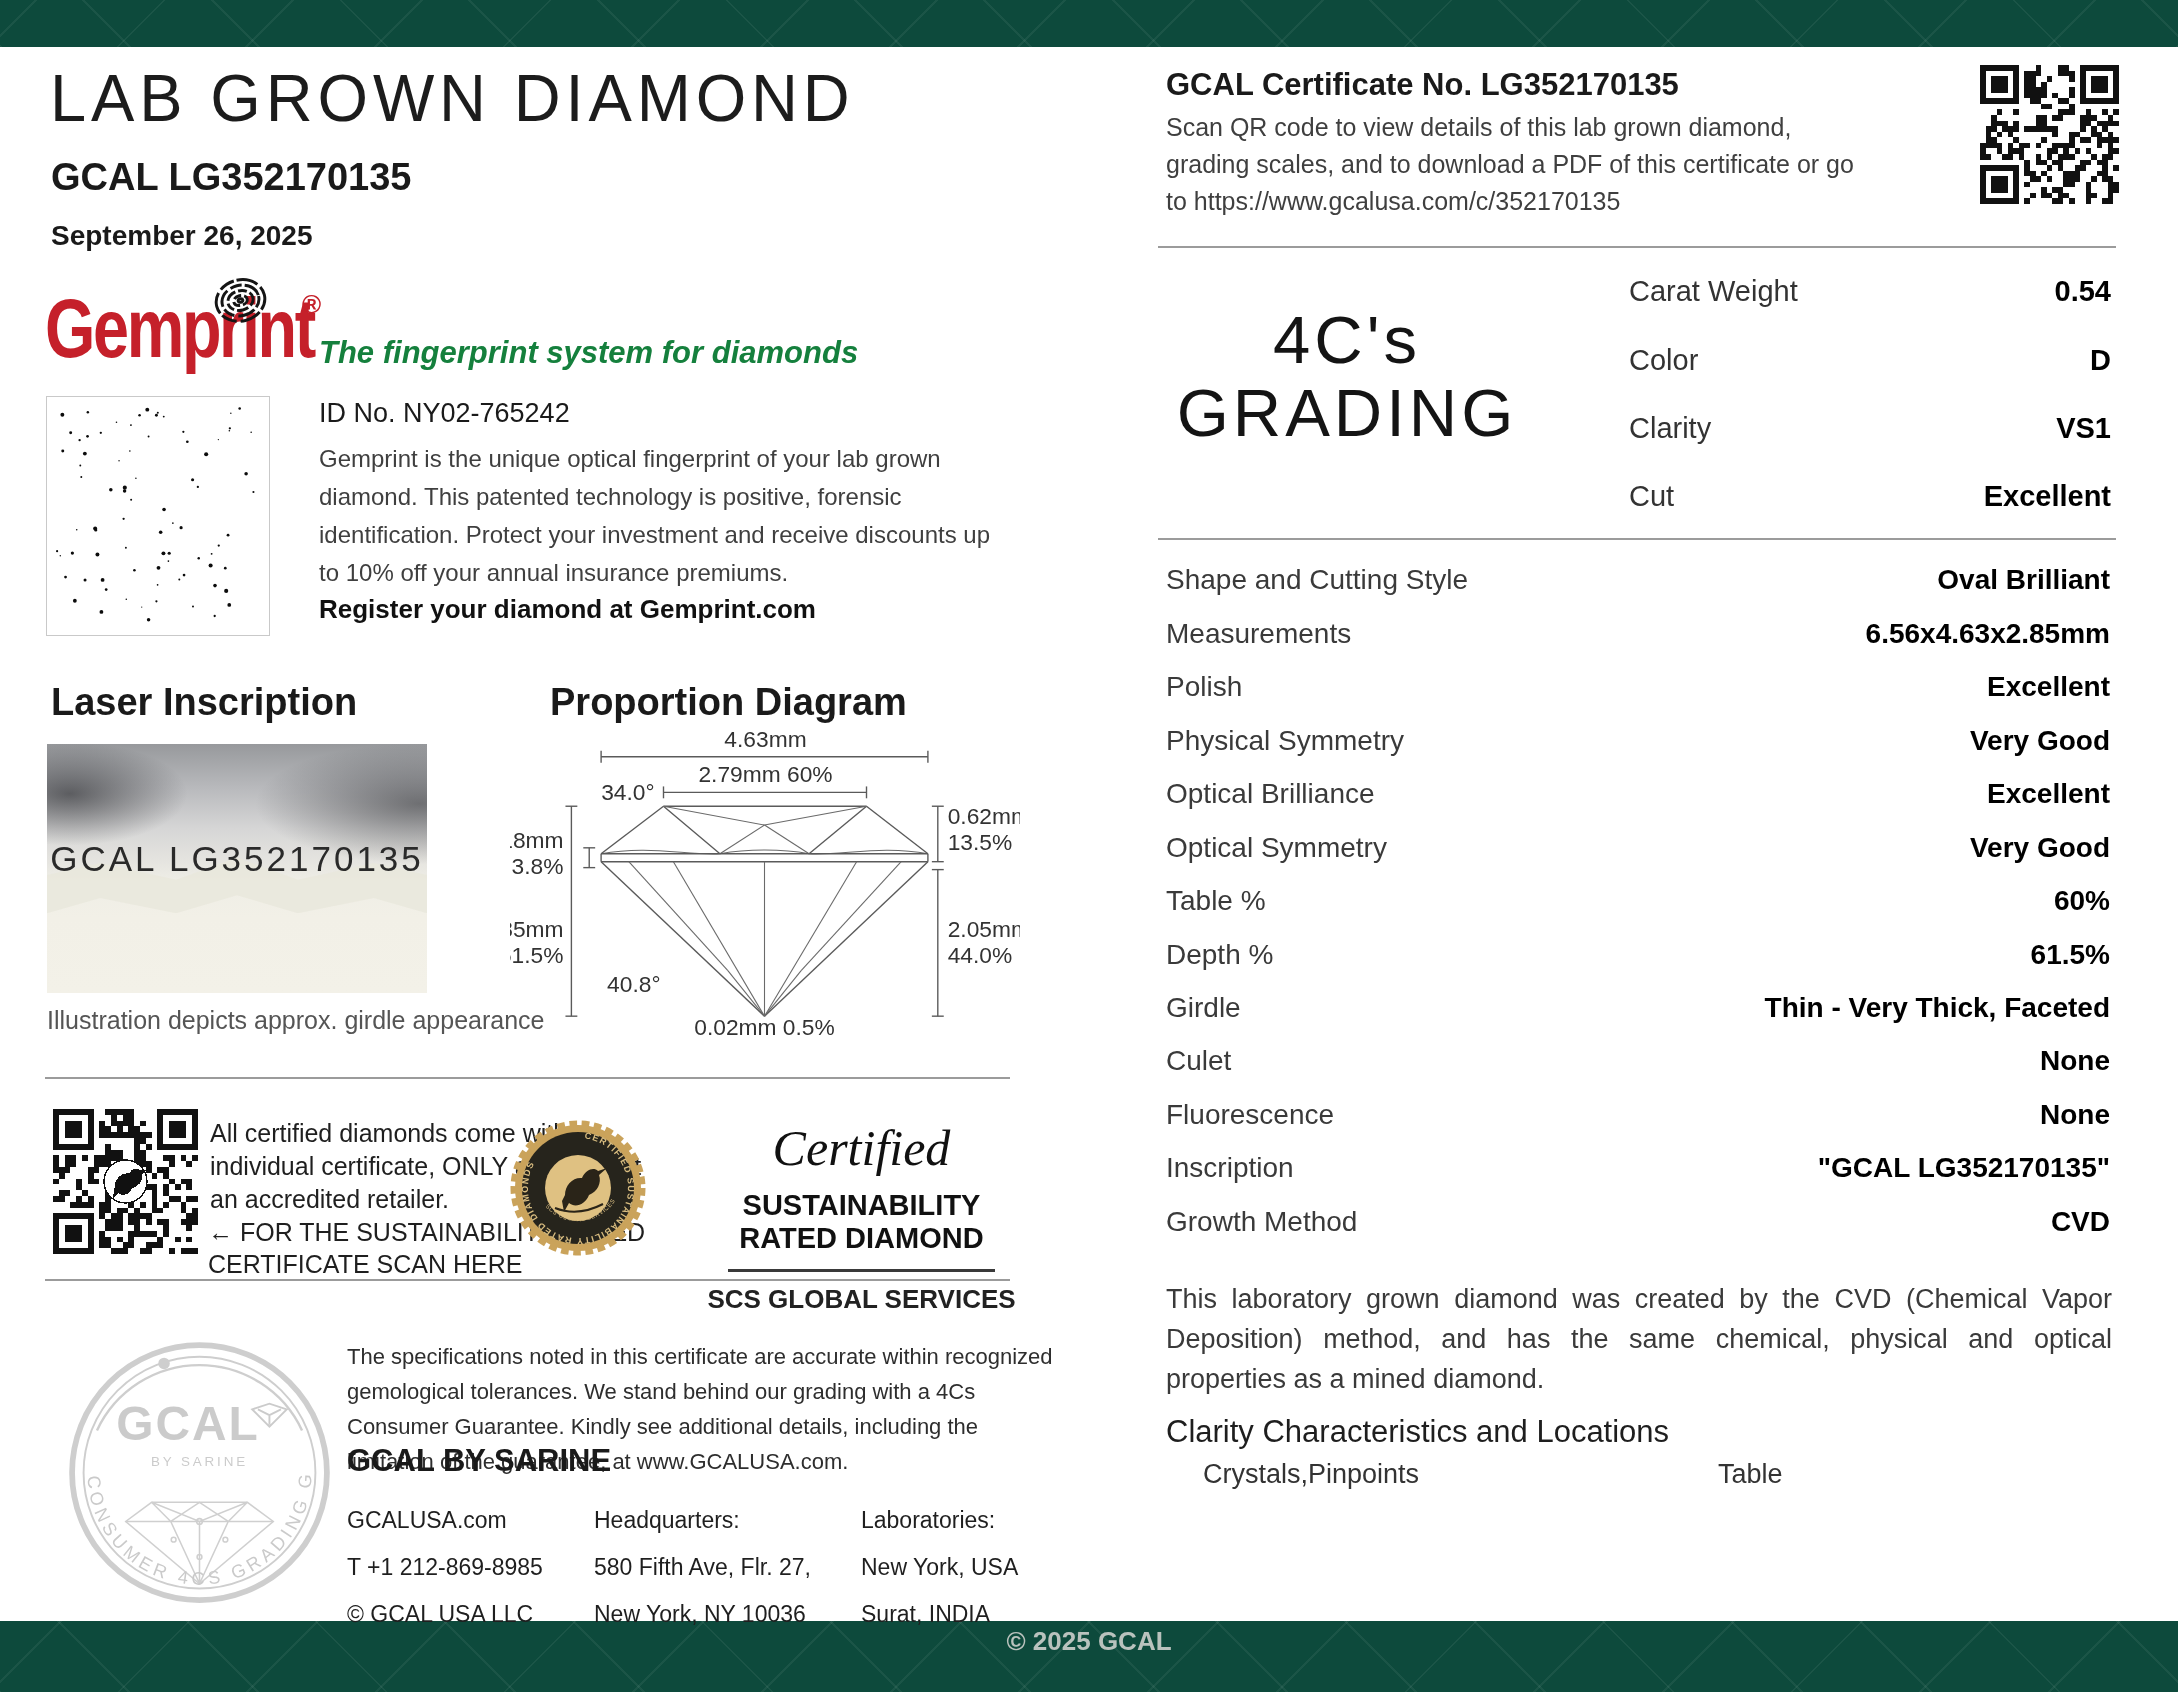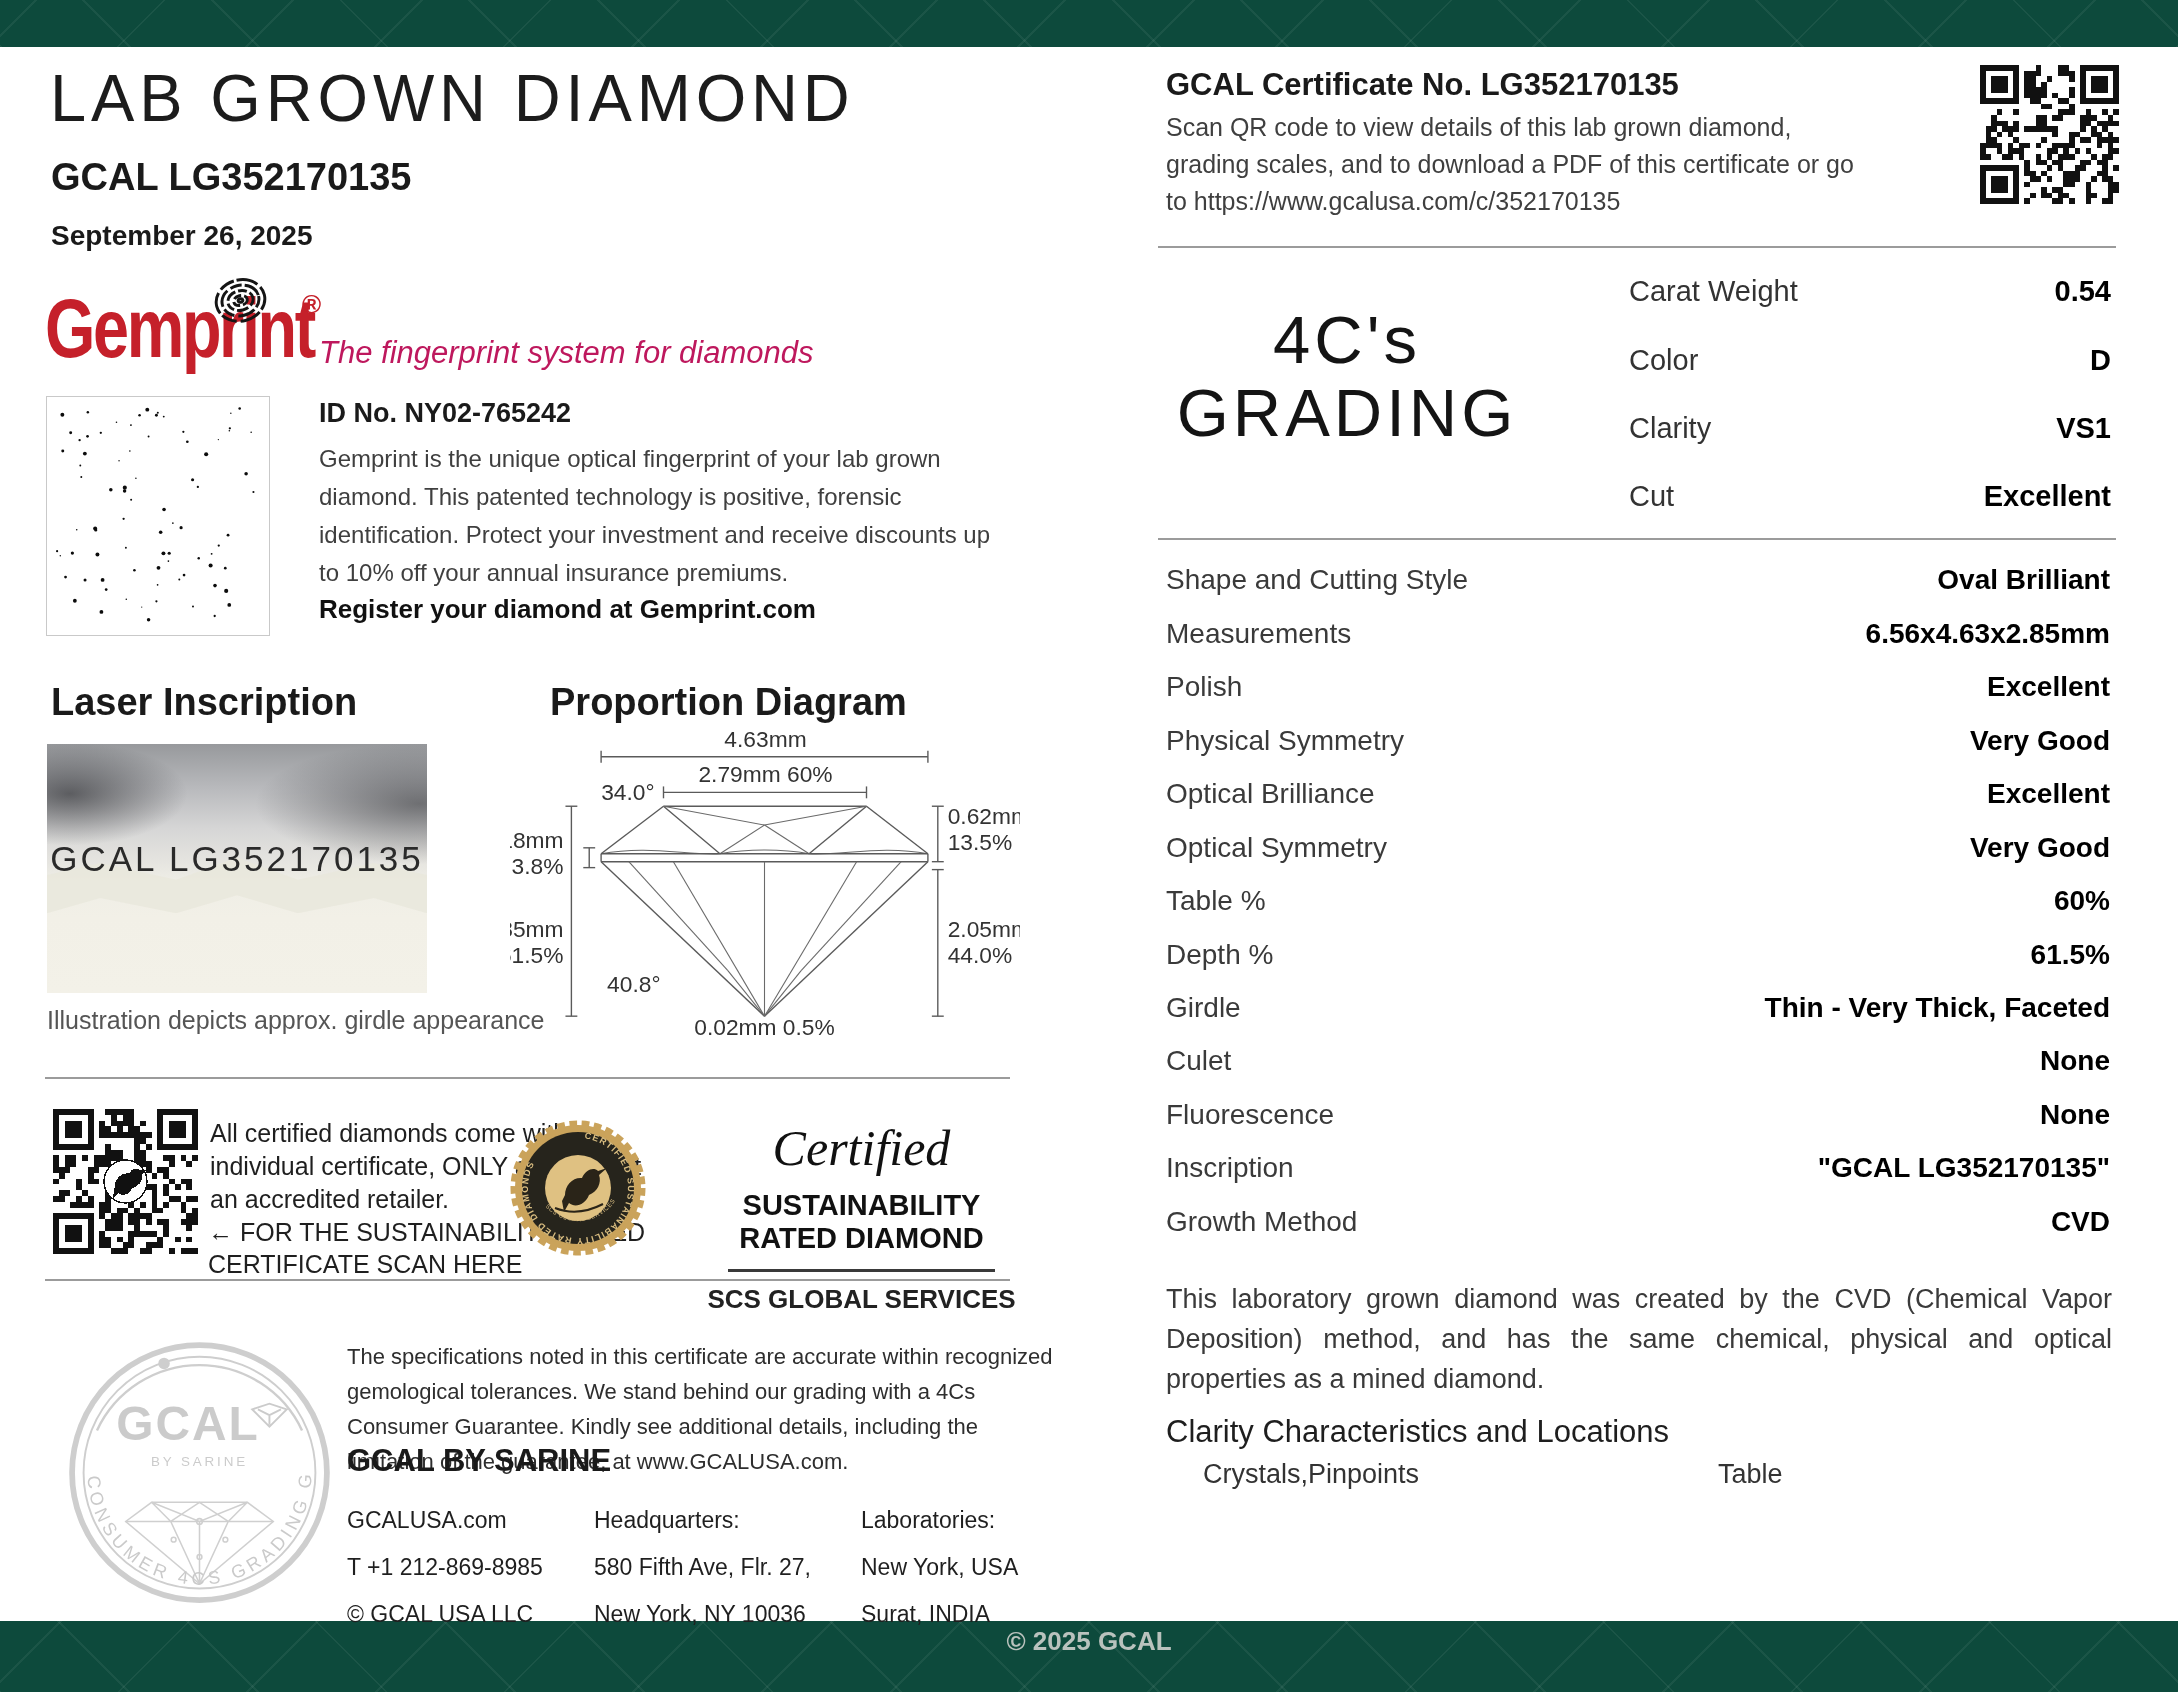--- a/index.html
+++ b/index.html
@@ -18,23 +18,23 @@
 
   
   #main-title{left:50px;top:59px;font-size:67px;letter-spacing:5px;font-weight:300;color:#1c1c1c;
               transform:scaleX(.97);transform-origin:left top;white-space:nowrap;}
   #cert-no{left:51px;top:156px;font-size:38px;font-weight:bold;}
   #issue-date{left:51px;top:220px;font-size:28px;font-weight:bold;}
 
   #gemprint-logo{left:45px;top:281px;font-size:83px;font-weight:bold;color:#c5202a;
                  transform:scaleX(.78);transform-origin:left top;letter-spacing:-3px;white-space:nowrap;}
   #gemprint-reg{left:302px;top:289px;font-size:26px;color:#c5202a;font-weight:bold;}
-  #gemprint-tagline{left:319px;top:335px;font-size:31px;font-style:italic;color:#be185d;}
+  #gemprint-tagline{left:319px;top:335px;font-size:31px;font-style:italic;color:#15803d;font-weight:bold;}
   #speckle-box{left:46px;top:396px;width:222px;height:238px;border:1px solid #c9c9c9;background:#fff;}
-  #gemprint-id{left:319px;top:398px;font-size:27px;font-weight:bold;}
+  #gemprint-id{left:319px;top:398px;font-size:27px;font-weight:normal;}
   #gemprint-desc{left:319px;top:440px;width:683px;font-size:24px;line-height:38px;color:#3f3f3f;}
   #gemprint-register{left:319px;top:594px;font-size:26px;font-weight:bold;color:#111;}
 
   #laser-heading{left:51px;top:681px;font-size:38px;font-weight:bold;}
   #prop-heading{left:550px;top:681px;font-size:38px;font-weight:bold;}
 
   #laser-photo{left:47px;top:744px;width:380px;height:249px;overflow:hidden;
     background:
       radial-gradient(ellipse 168px 74px at 6% 20%, rgba(33,34,38,.62), transparent 70%),
       radial-gradient(ellipse 228px 84px at 98% 24%, rgba(40,41,45,.55), transparent 72%),

